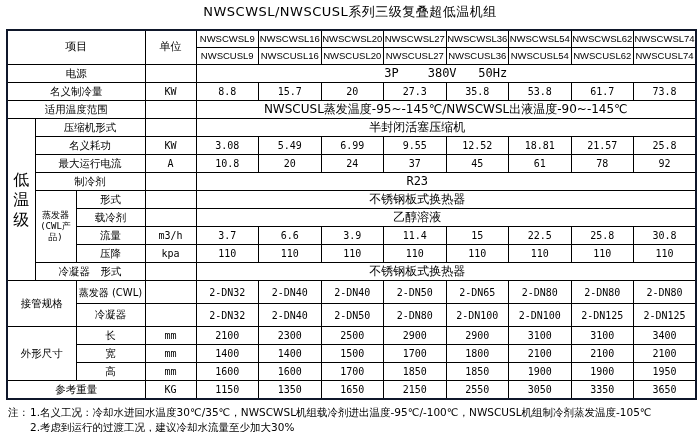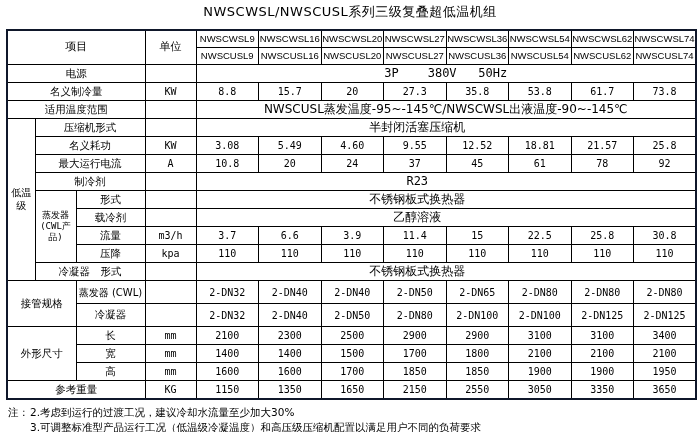--- a/index.html
+++ b/index.html
@@ -22,21 +22,21 @@
     padding:0 1px; font-size:10.5px; height:17px; line-height:1.1;
     overflow:hidden; white-space:nowrap;
   }
   td.hdr { font-size:11px; }
   td.model {
     font-family:Liberation Sans, sans-serif;
     font-size:9.5px; height:16px; padding:0;
   }
   td.num { font-family:"DejaVu Sans Mono", monospace; font-size:10px; }
   td.grp-v {  
-    white-space:normal; line-height:1.25; font-size:10px; padding:0 2px;
+    white-space:normal; line-height:1.25; font-size:16px; padding:0 2px;
   }
   td.grp-evap {
     white-space:normal; word-break:break-all; font-size:9px;
     line-height:1.2; padding:0 1px;
     font-family:"DejaVu Sans Mono","DejaVu Sans", monospace;
   }
   td.sub-sm { font-size:10px; }
   td.merged { font-size:12px; }
   td.merged.shift { padding-right:58px; }
   tr.tall td { height:22px; }
@@ -122,21 +122,21 @@
     <td class="grp-v" rowspan="9">低温级</td>
     <td colspan="2">压缩机形式</td>
     <td></td>
     <td class="merged shift" colspan="8">半封闭活塞压缩机</td>
   </tr>
   <tr>
     <td colspan="2">名义耗功</td>
     <td class="num">KW</td>
     <td class="num">3.08</td>
     <td class="num">5.49</td>
-    <td class="num">4.60</td>
+    <td class="num">6.99</td>
     <td class="num">9.55</td>
     <td class="num">12.52</td>
     <td class="num">18.81</td>
     <td class="num">21.57</td>
     <td class="num">25.8</td>
   </tr>
   <tr>
     <td colspan="2">最大运行电流</td>
     <td class="num">A</td>
     <td class="num">10.8</td>
@@ -269,16 +269,17 @@
     <td class="num">3050</td>
     <td class="num">3350</td>
     <td class="num">3650</td>
   </tr>
 </tbody>
   </table>
 
 <div class="notes">
   <div class="notes-label">注：</div>
   <div>
+    <div class="note-line">1.名义工况：冷却水进回水温度30℃/35℃，NWSCWSL机组载冷剂进出温度-95℃/-100℃，NWSCUSL机组制冷剂蒸发温度-105℃</div>
     <div class="note-line indent">2.考虑到运行的过渡工况，建议冷却水流量至少加大30%</div>
     <div class="note-line indent">3.可调整标准型产品运行工况（低温级冷凝温度）和高压级压缩机配置以满足用户不同的负荷要求</div>
   </div>
 </div>
 
 </body></html>

